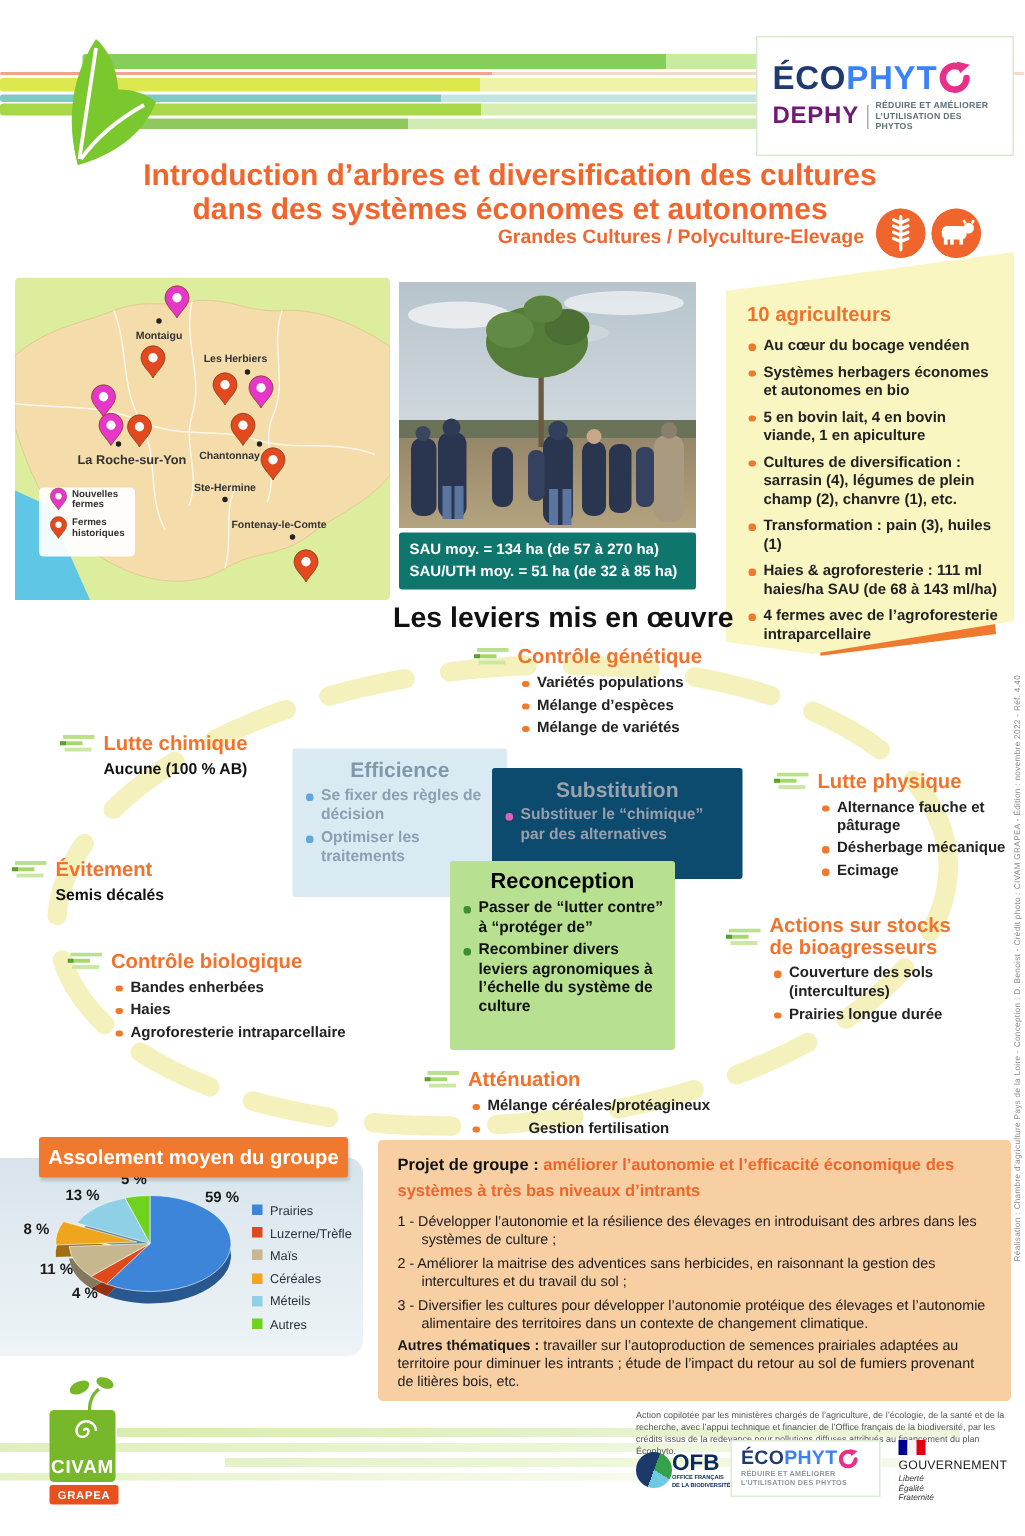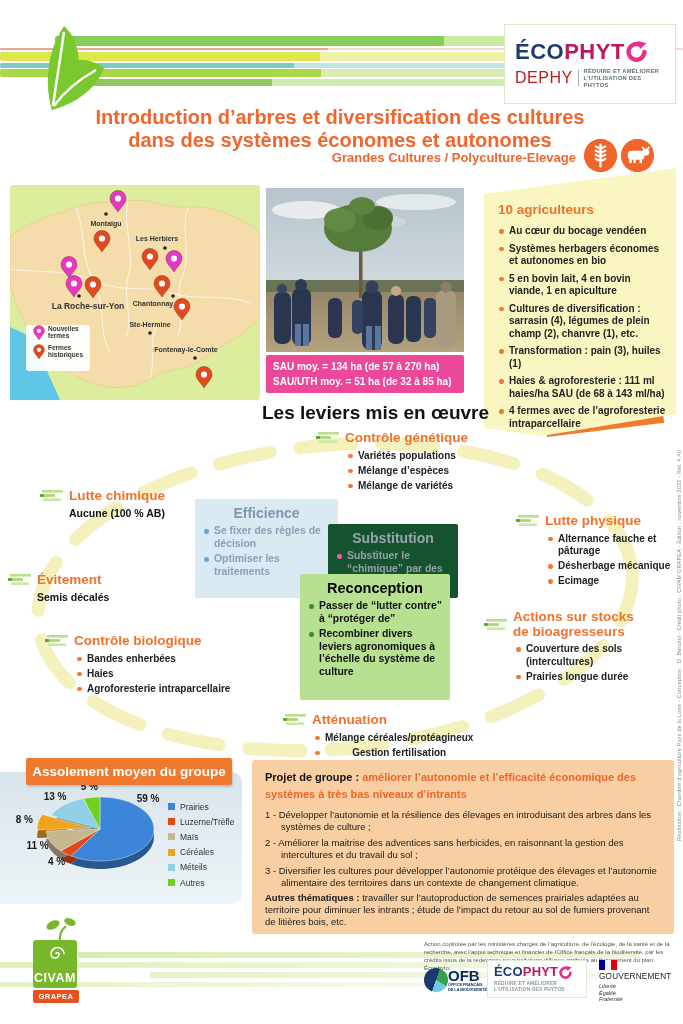--- a/index.html
+++ b/index.html
@@ -13,41 +13,41 @@
   .s2{left:0;top:48px;width:683px;height:2px;background:linear-gradient(to right,#f0a48e 0 48%,#f7d8cd 48% 100%);}
   .s3{left:0;top:52px;width:640px;height:9px;background:linear-gradient(to right,#dce84e 0 50%,#eef3a8 50% 100%);}
   .s4{left:0;top:63px;width:612px;height:5px;background:linear-gradient(to right,#7ccac2 0 48%,#c3e5e1 48% 100%);}
   .s5{left:0;top:69px;width:655px;height:8px;background:linear-gradient(to right,#a8d848 0 49%,#d8eeb0 49% 100%);}
   .s6{left:55px;top:79px;width:530px;height:7px;background:linear-gradient(to right,#8ec85e 0 41%,#cfeab2 41% 100%);}
 
   
   .logo-box{left:504px;top:24px;width:172px;height:80px;background:#fff;border:1px solid #d6ecc8;
             display:flex;flex-direction:column;justify-content:center;padding:4px 10px;box-sizing:border-box;}
   .eco-line{display:flex;align-items:center;font-weight:bold;font-size:22px;letter-spacing:.5px;line-height:24px;}
-  .eco-blue{color:#1f3a70;} .eco-green{color:#be185d;}
+  .eco-blue{color:#1f3a70;} .eco-green{color:#3b82f6;}
   .eco-arrow{width:21px;height:21px;margin-left:1px;}
   .dephy-line{display:flex;align-items:center;margin-top:4px;}
-  .dephy{color:#b91c1c;font-weight:normal;font-size:16px;letter-spacing:.5px;}
+  .dephy{color:#701a75;font-weight:bold;font-size:16px;letter-spacing:.5px;}
   .dephy-sep{width:1px;height:16px;background:#9fb0b8;margin:0 5px;}
   .dephy-tag{color:#5f7078;font-weight:bold;font-size:5.8px;line-height:7px;letter-spacing:.2px;}
 
   
   .title{left:50px;top:106px;width:580px;text-align:center;color:#f2652c;font-weight:bold;
          font-size:20px;line-height:23px;}
   .subtitle{left:240px;top:150px;width:336px;text-align:right;color:#f2652c;font-weight:bold;font-size:13px;}
   .cat-icon{border-radius:50%;background:#f0652c;}
   .icon-wheat{left:584px;top:139px;width:33px;height:33px;}
   .icon-cow{left:621px;top:139px;width:33px;height:33px;}
 
   
   .map-panel{left:10px;top:185px;width:250px;height:215px;}
 
   
   .photo{left:266px;top:188px;width:198px;height:164px;}
-  .photo-caption{left:266px;top:355px;width:198px;background:#ec4899;color:#fff;font-weight:bold;
+  .photo-caption{left:266px;top:355px;width:198px;background:#0f766e;color:#fff;font-weight:bold;
                  font-size:10px;line-height:15px;padding:4px 7px;box-sizing:border-box;border-radius:2px;}
 
   
   .orange-sliver{left:545px;top:404px;width:118px;height:26px;background:#f0792e;transform:rotate(-7deg);}
   .farmers-panel{left:484px;top:168px;width:192px;height:268px;background:#faf6c2;
                  clip-path:polygon(0 26px,100% 0,100% calc(100% - 22px),30% 100%,0 calc(100% - 8px));
                  padding:34px 10px 0 14px;box-sizing:border-box;}
   .farmers-title{color:#f0722c;font-weight:bold;font-size:13.5px;margin-bottom:8px;}
   ul.blist{list-style:none;margin:0;padding:0;}
   ul.blist li{position:relative;padding-left:11px;font-weight:bold;font-size:10px;line-height:12.5px;
@@ -71,21 +71,21 @@
   #lv-physique{left:516px;top:514px;width:160px;}
   #lv-stocks{left:484px;top:610px;width:165px;}
   #lv-attenuation{left:283px;top:713px;text-align:center;}
 
   .lbox{position:absolute;box-sizing:border-box;border-radius:2px;padding:6px 8px;}
   .lbox-title{text-align:center;font-weight:bold;}
   #bx-efficience{left:195px;top:499px;width:143px;height:99px;background:#d9eaf3;z-index:1;}
   #bx-efficience .lbox-title{color:#7e98ac;font-size:14px;}
   #bx-efficience li{color:#8ba0b2;}
   #bx-efficience li::before{background:#5fa8d8;}
-  #bx-substitution{left:328px;top:524px;width:130px;height:74px;background:#14532d;z-index:2;}
+  #bx-substitution{left:328px;top:512px;width:167px;height:74px;background:#0c4a6e;z-index:2;}
   #bx-substitution .lbox-title{color:#9aa2ae;font-size:14px;}
   #bx-substitution li{color:#989fab;}
   #bx-substitution li::before{background:#e45fb6;}
   #bx-reconception{left:300px;top:574px;width:150px;height:126px;background:#b7e191;z-index:3;}
   #bx-reconception .lbox-title{color:#000;font-size:14.5px;}
   #bx-reconception li{color:#111;}
   #bx-reconception li::before{background:#3f8f2f;}
   .lbox ul.blist{margin-top:4px;}
   .lbox ul.blist li{font-size:10.4px;line-height:12.6px;margin-bottom:3px;}
 

